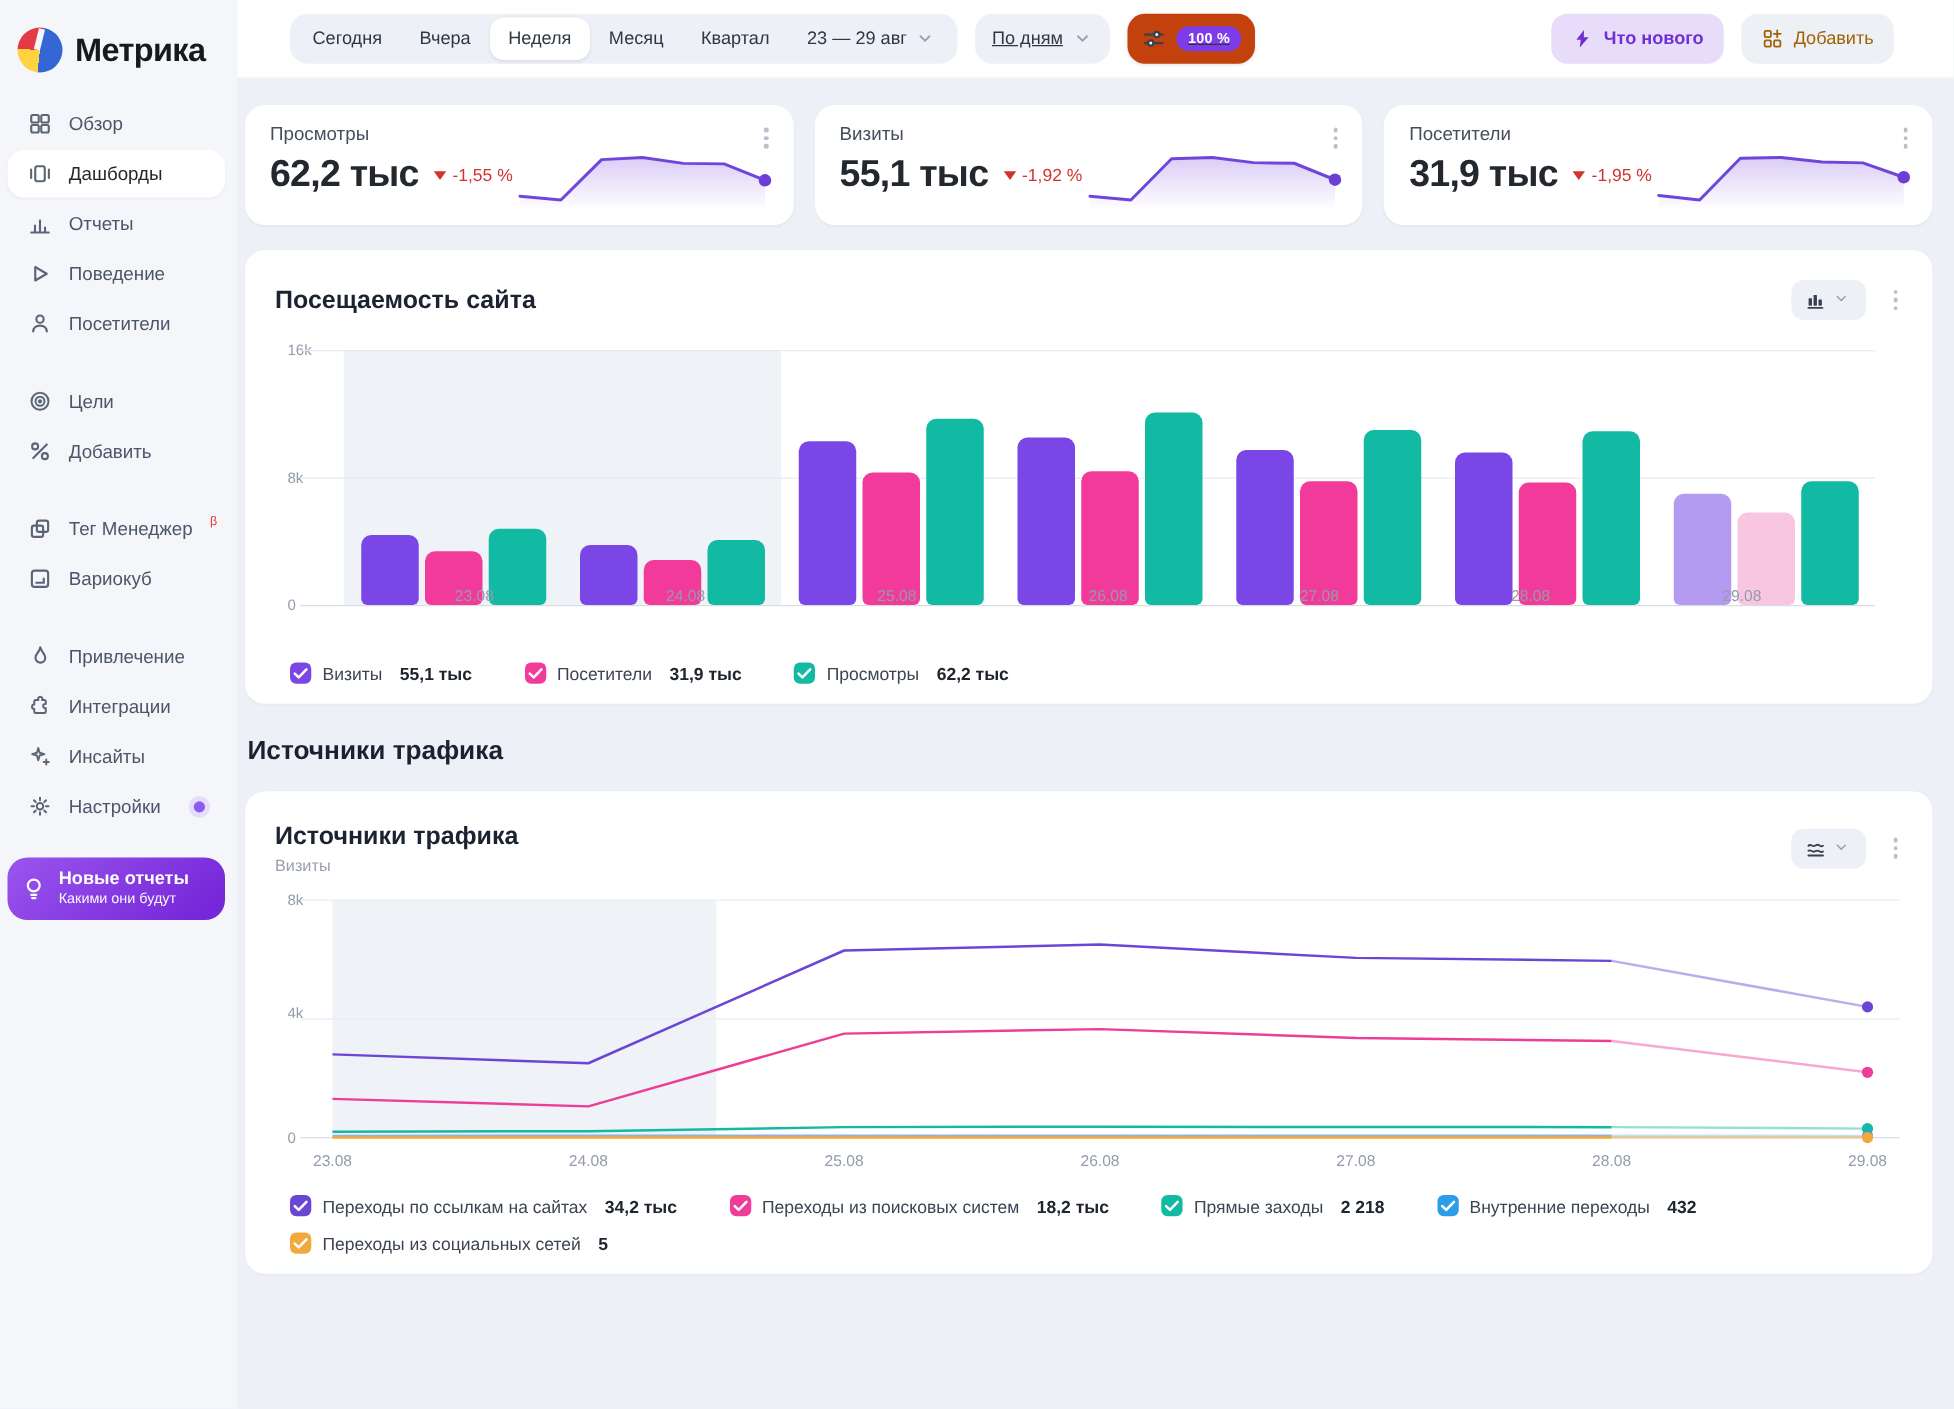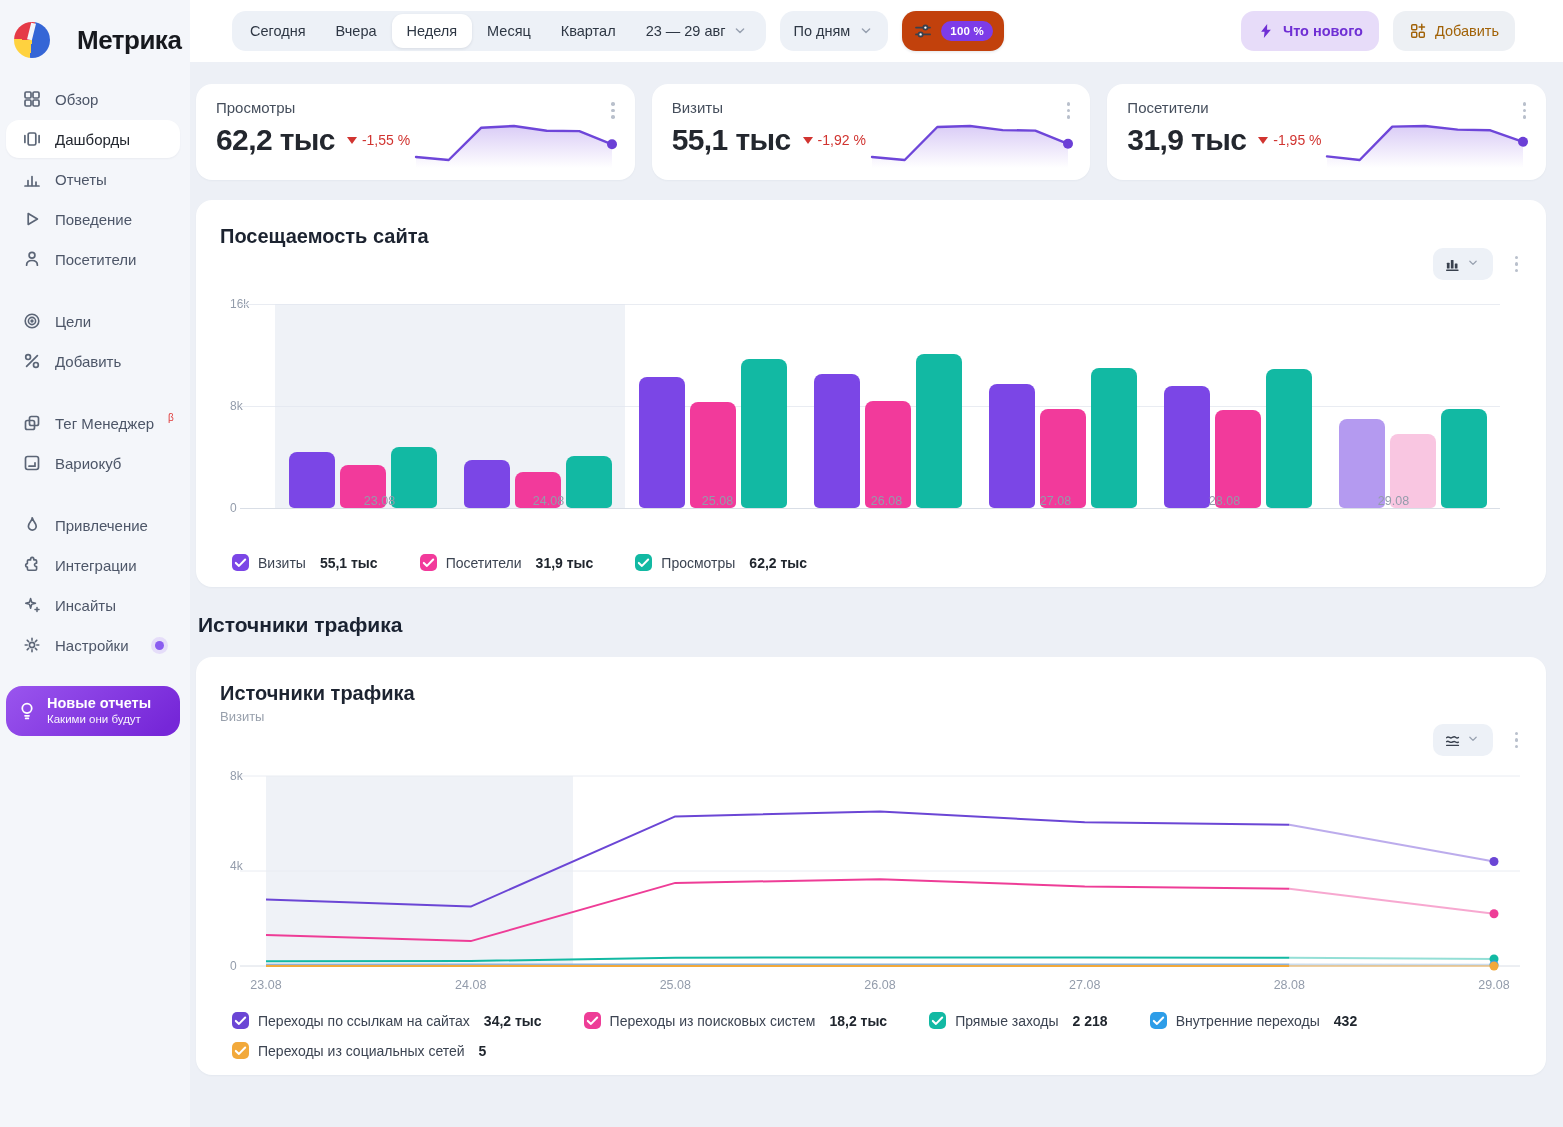--- a/index.html
+++ b/index.html
@@ -7,21 +7,21 @@
        font-family:"Liberation Sans",sans-serif;-webkit-font-smoothing:antialiased;}
   .app{display:flex;width:1563px;height:1127px;background:#edf0f6;}
 
   
   .sidebar{width:190px;flex:none;background:#f4f6fa;padding-top:12px;box-sizing:border-box;}
   .logo{display:flex;align-items:center;gap:10px;padding:10px 0 20px 14px;cursor:pointer;}
   .logo-mark{position:relative;width:36px;height:36px;border-radius:50%;flex:none;
     background:conic-gradient(from 10deg,#3566d6 0 49%,#ffd23f 49% 73%,#e53a46 73% 100%);}
   .logo-mark:after{content:"";position:absolute;left:41%;top:4%;width:14%;height:48%;
     background:#f4f6fa;transform:rotate(14deg);}
-  .logo-text{font-size:26px;font-weight:700;color:#17191e;letter-spacing:-.5px;margin-left:17px;}
+  .logo-text{font-size:26px;font-weight:700;color:#17191e;letter-spacing:-.5px;}
   .nav-item{height:38px;margin:2px 10px 2px 6px;padding-left:16px;border-radius:13px;
     display:flex;align-items:center;gap:13px;font-size:15px;color:#4d5668;cursor:pointer;}
   .nav-item.active{background:#fff;color:#23272f;box-shadow:0 1px 2px rgba(30,40,70,.05);}
   .nav-item.gap{margin-top:24px;}
   .nav-item .nico{width:20px;height:20px;color:#5b6576;flex:none;}
   .nav-item .nico svg{width:20px;height:20px;display:block;}
   .nav-badge{color:#e03a3a;font-size:10px;position:relative;top:-6px;margin-left:1px;}
   .nav-dot{width:9px;height:9px;border-radius:50%;background:#8a5cf0;
     box-shadow:0 0 0 4px #e5ddf9;margin-left:auto;margin-right:16px;flex:none;}
   .promo{margin:22px 10px 0 6px;padding:9px 10px;border-radius:16px;color:#fff;
@@ -35,21 +35,21 @@
   .main{flex:1;display:flex;flex-direction:column;min-width:0;}
   .topbar{height:62px;background:#fff;display:flex;align-items:center;gap:14px;
     padding:0 48px 0 42px;flex:none;}
   .tabs{display:flex;align-items:center;background:#edf1f7;border-radius:14px;padding:3px;height:40px;box-sizing:border-box;}
   .tab{padding:0 15px;height:34px;line-height:34px;border-radius:11px;font-size:14.5px;color:#2e3744;cursor:pointer;white-space:nowrap;text-align:center;}
   .tab.active{background:#fff;box-shadow:0 1px 3px rgba(25,35,60,.10);}
   .tab.daterange{display:flex;align-items:center;gap:6px;}
   .chev{width:16px;height:16px;color:#98a1b0;}
   .chev svg{width:16px;height:16px;display:block;}
   .pill{display:flex;align-items:center;gap:8px;background:#edf1f7;border-radius:14px;
-    height:40px;padding:0 14px;font-size:14.5px;color:#2e3744;cursor:pointer;box-sizing:border-box;}
+    height:40px;padding:0 14px;font-size:14.5px;color:#2e3744;cursor:pointer;box-sizing:border-box;text-decoration:underline;}
   .pill.white{background:#c2410c;box-shadow:0 1px 3px rgba(25,35,60,.12);padding:0 11px;}
   .sampling-badge{background:#7d3ce8;color:#fff;font-size:11.5px;font-weight:700;
     padding:4px 9px;border-radius:10px;letter-spacing:.2px;}
   .tool-ico{width:20px;height:20px;color:#39414e;}
   .tool-ico svg{width:20px;height:20px;display:block;}
   .spacer{flex:1;}
   .btn{display:flex;align-items:center;gap:8px;height:40px;padding:0 16px;border:none;
     border-radius:13px;font-size:14.5px;font-family:inherit;cursor:pointer;}
   .btn .bico{width:18px;height:18px;}
   .btn .bico svg{width:18px;height:18px;display:block;}
@@ -67,21 +67,21 @@
   .kpi-delta{display:flex;align-items:center;gap:5px;color:#d13430;font-size:14px;}
   .tri-down{width:0;height:0;border-left:5px solid transparent;border-right:5px solid transparent;
     border-top:7px solid #d13430;display:inline-block;}
   .spark{position:absolute;right:30px;top:36px;width:43%;height:48px;}
   .spark svg{overflow:visible;display:block;}
   .kebab{display:flex;flex-direction:column;gap:3px;padding:4px;cursor:pointer;}
   .kebab i{width:3.5px;height:3.5px;border-radius:50%;background:#b9c0cc;display:block;}
   .kpi-kebab{position:absolute;top:14px;right:16px;}
 
   .chart-card{margin-top:20px;padding:24px 24px 16px;}
-  .card-head{display:flex;align-items:flex-start;flex-direction:column;}
+  .card-head{display:flex;align-items:center;}
   .card-title{font-size:20px;font-weight:700;color:#1c2330;margin:0;line-height:1.2;}
   .card-sub{font-size:13px;color:#98a0ac;margin-top:4px;}
   .head-controls{margin-left:auto;display:flex;align-items:center;gap:18px;}
   .type-pill{width:60px;height:32px;background:#edf1f7;border-radius:10px;display:flex;
     align-items:center;justify-content:center;gap:4px;color:#39414e;cursor:pointer;}
   .type-pill .tico{width:18px;height:18px;}
   .type-pill .tico svg{width:18px;height:18px;display:block;}
   .type-pill .chev svg{width:14px;height:14px;}
 
   .bchart{position:relative;height:238px;margin-top:16px;}

